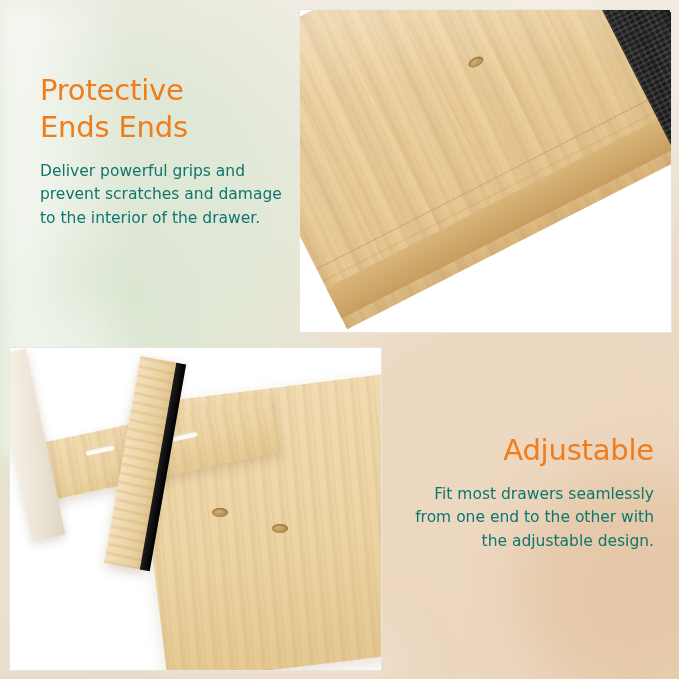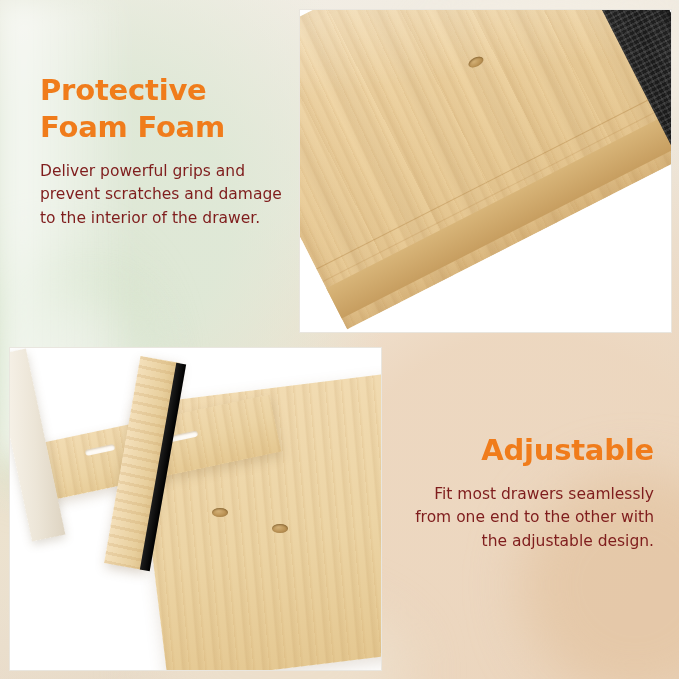--- a/index.html
+++ b/index.html
@@ -241,27 +241,27 @@
     left: 396px;
     top: 412px;
     width: 258px;
     text-align: right;
     margin-top: 20px;
   }
   .headline {
     color: #F07C1B;
     font-size: 29px;
     line-height: 1.28;
-    font-weight: 700;
+    font-weight: 400;
     letter-spacing: -0.2px;
     margin: 0 0 14px 0;
   }
   .headline .l2 { display: block; }
   .body {
-    color: #7f1d1d;
+    color: #0f766e;
     font-size: 15.5px;
     line-height: 1.5;
     margin: 0;
   }
 </style>
 </head>
 <body>
 
 <div class="poster">
 
@@ -299,21 +299,21 @@
       <div class="plank-upright"></div>
       <div class="plank-upright-black"></div>
       <div class="screw-hole screw-b1"></div>
       <div class="screw-hole screw-b2"></div>
     </div>
   </div>
 
   <div class="txt-top">
     <h2 class="headline">
       <span>Protective</span>
-      <span class="l2">Foam Foam</span>
+      <span class="l2">Ends Ends</span>
     </h2>
     <p class="body">Deliver powerful grips and prevent scratches and damage to the interior of the drawer.</p>
   </div>
 
   <div class="txt-bottom">
     <h2 class="headline">
       <span>Adjustable</span>
     </h2>
     <p class="body">Fit most drawers seamlessly from one end to the other with the adjustable design.</p>
   </div>

